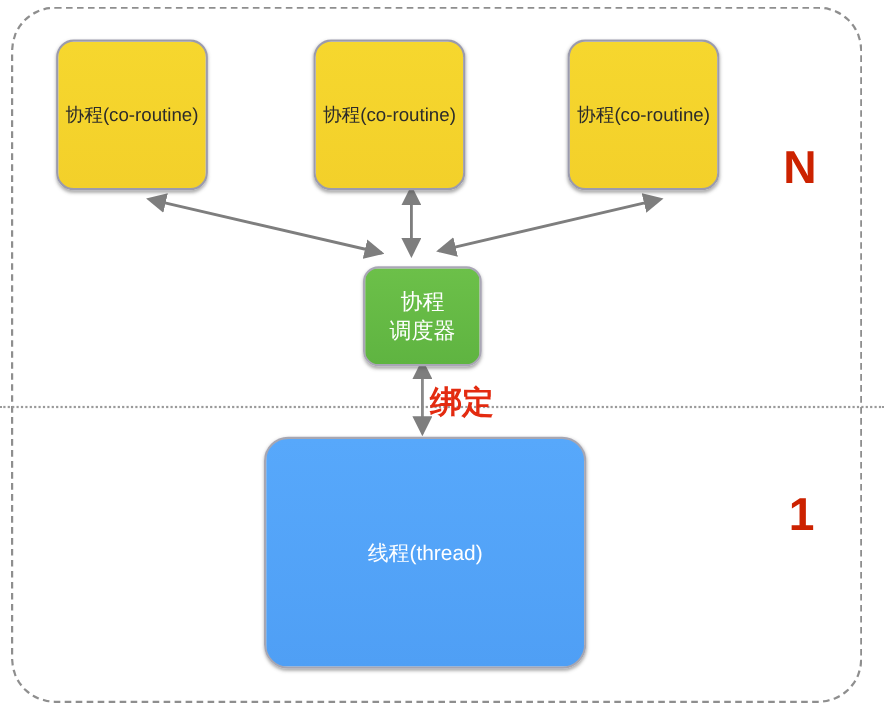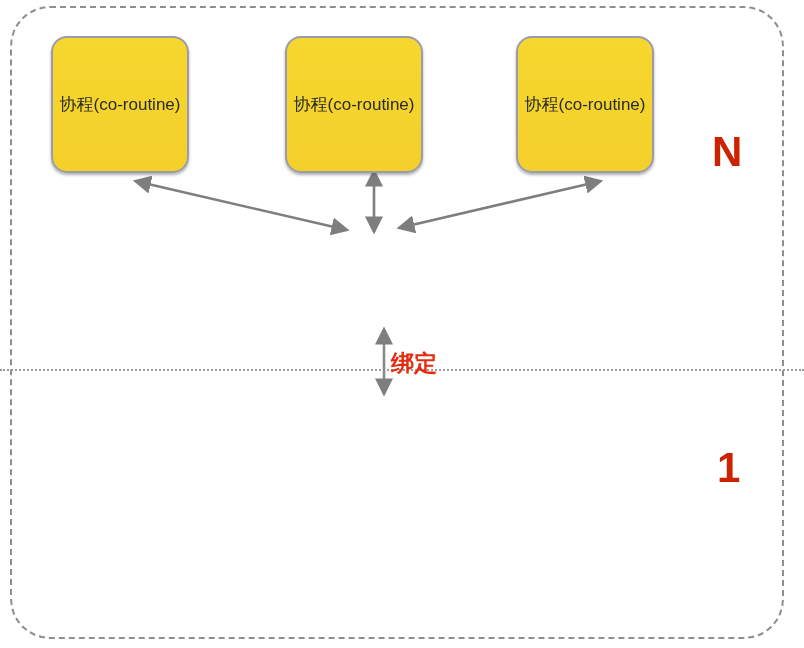--- a/index.html
+++ b/index.html
@@ -114,21 +114,21 @@
     white-space: nowrap;
   }
   .space-user   { left: 589px; top: 281px; }
   .space-kernel { left: 589px; top: 572px; }
 
   .bind-label {
     position: absolute;
     left: 391px;
     top: 352px;
     color: #e32b10;
-    font-size: 23px;
+    font-size: 29px;
     font-weight: bold;
     line-height: 1;
     white-space: nowrap;
   }
 </style>
 </head>
 <body>
 
 <div id="canvas">
 
@@ -158,21 +158,28 @@
   <div class="node coroutine coroutine-1">
     <span>协程(co-routine)</span>
   </div>
   <div class="node coroutine coroutine-2">
     <span>协程(co-routine)</span>
   </div>
   <div class="node coroutine coroutine-3">
     <span>协程(co-routine)</span>
   </div>
 
+  <div class="node scheduler">
+    <span>协程</span>
+    <span>调度器</span>
+  </div>
 
+  <div class="node thread">
+    <span>线程(thread)</span>
+  </div>
 
   <div class="bind-label">绑定</div>
 
   <div class="count-label count-n">N</div>
 
   <div class="count-label count-one">1</div>
 
 </div>
 
 </body></html>

